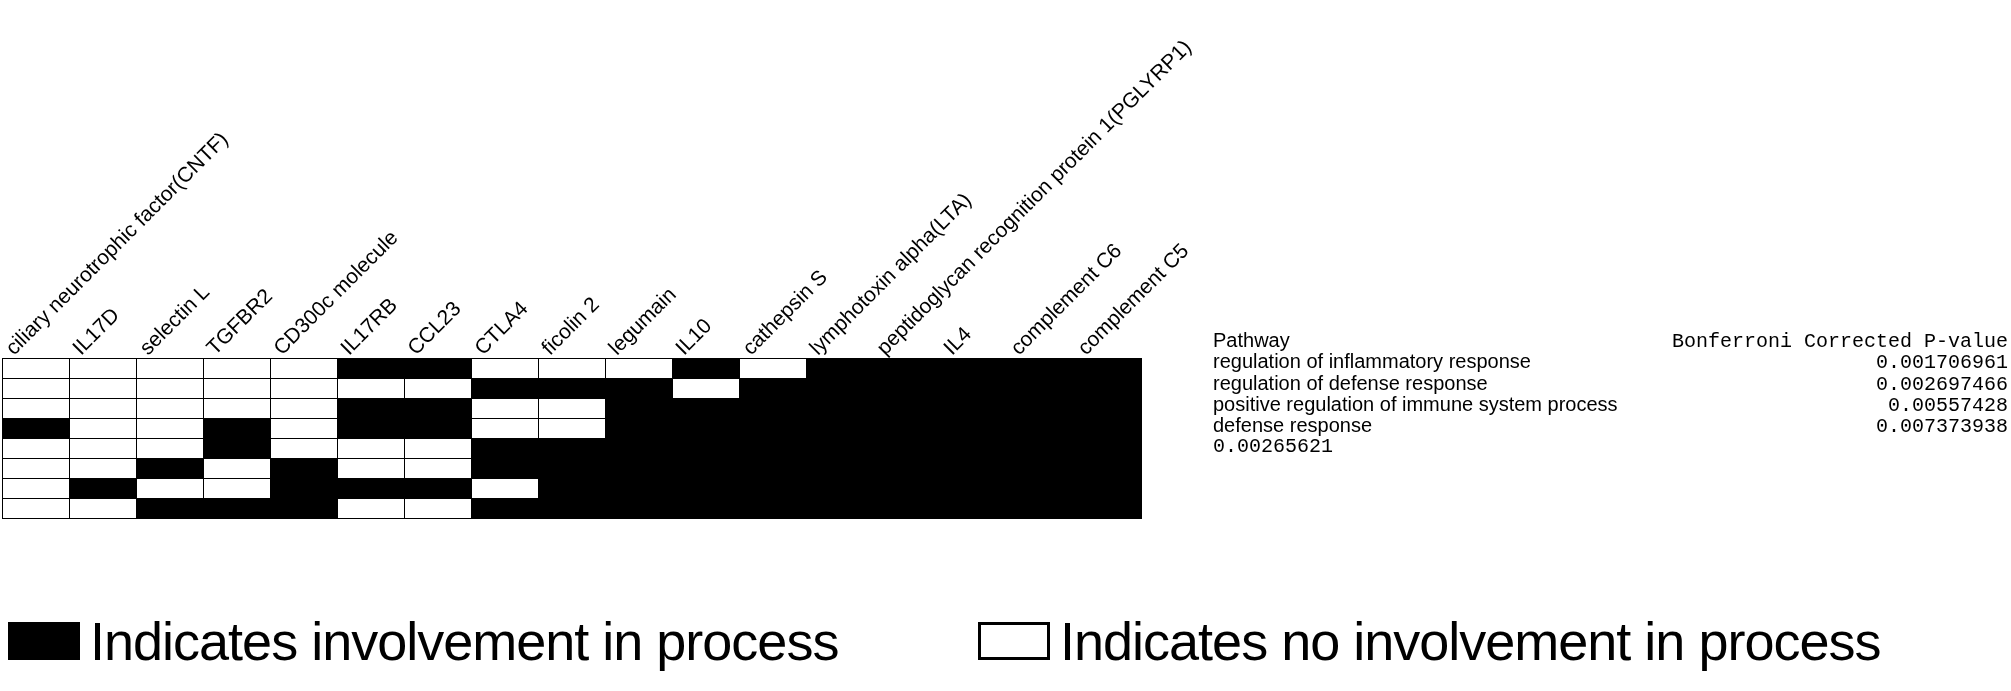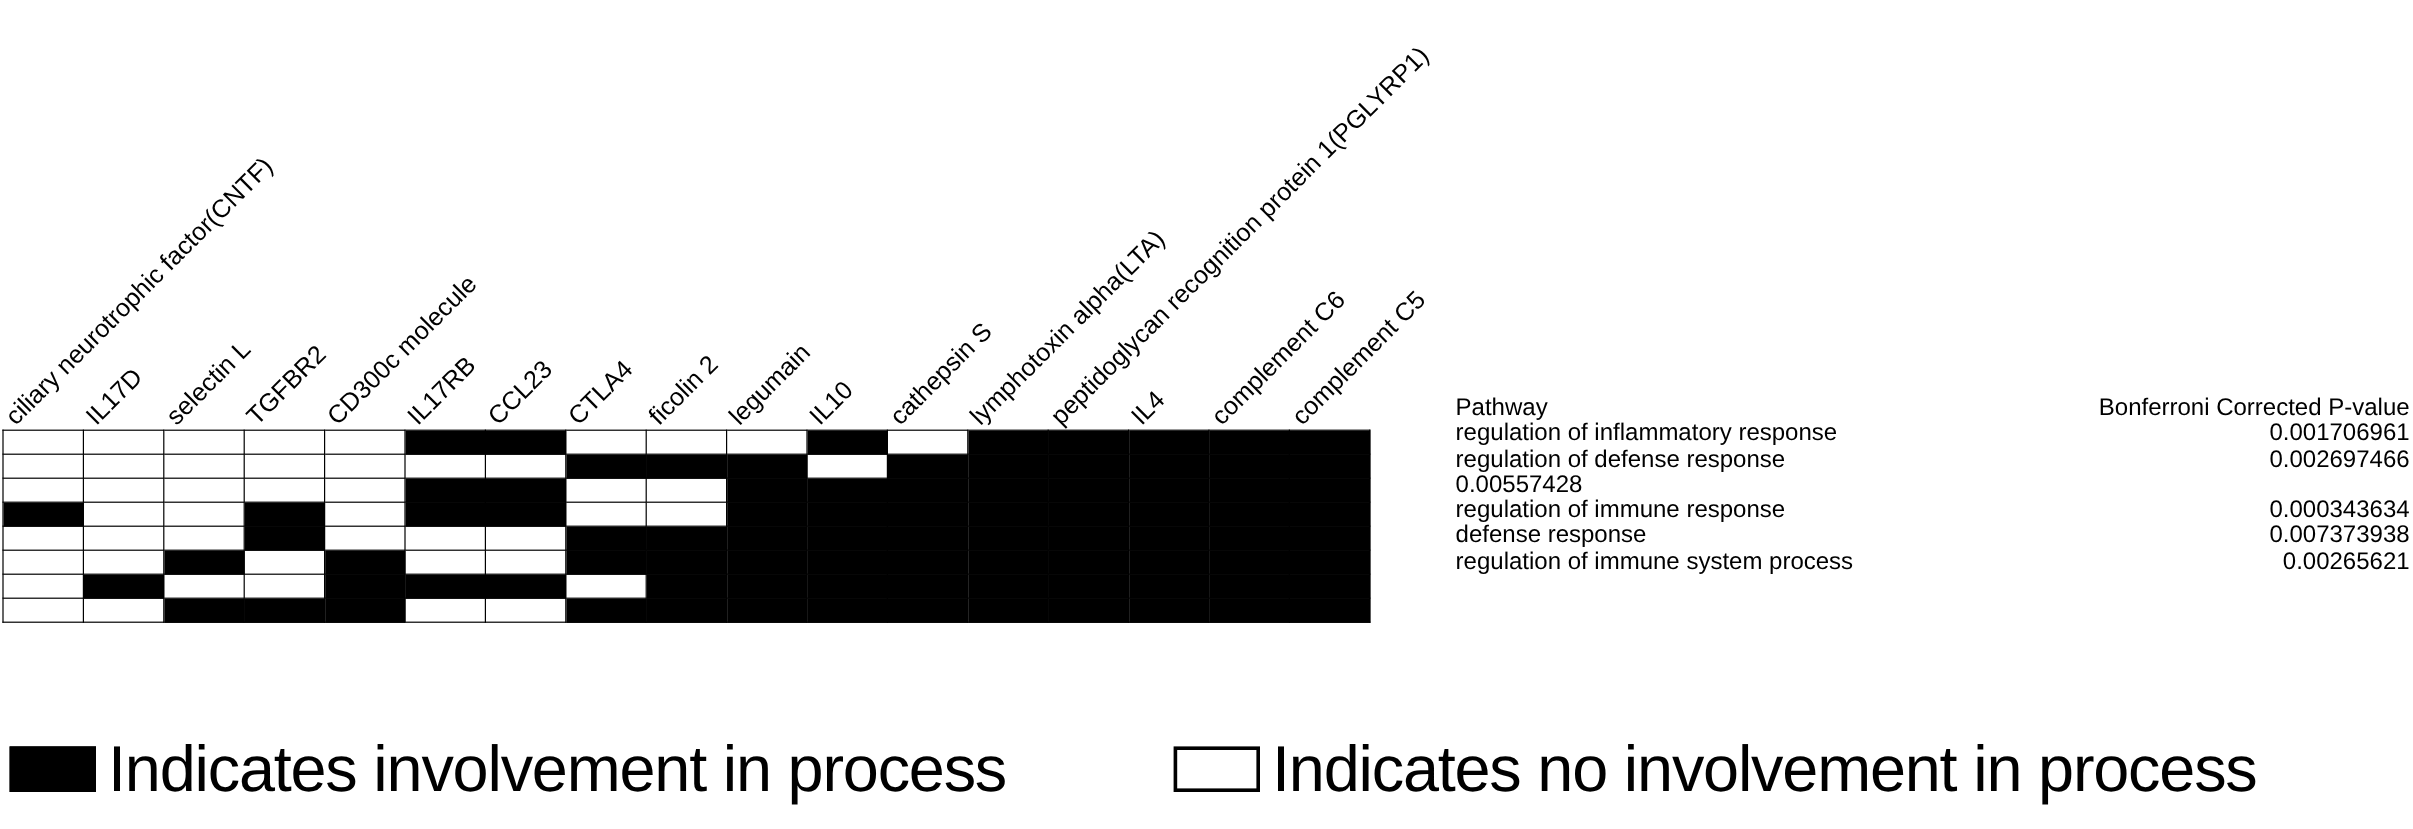--- a/index.html
+++ b/index.html
@@ -50,21 +50,21 @@
     display:flex;
     align-items:baseline;
     justify-content:space-between;
     height:21.3px;
     font-size:20px;
     line-height:21.3px;
     white-space:nowrap;
   }
   .rp-head{font-size:20px;}
   .rp-name{text-align:left;}
-  .rp-val{text-align:center;}
+  .rp-val{text-align:center;font-family:Liberation Mono, monospace;}
 
   
   #legend{position:absolute;left:0;top:596px;width:2011px;height:95px;}
   .legend-item{
     position:absolute;
     display:flex;
     align-items:center;
     gap:10px;
     font-size:54px;
     line-height:58px;
@@ -272,32 +272,28 @@
     <div id="right-rows">
         <div class="rp-row">
           <span class="rp-name">regulation of inflammatory response</span>
           <span class="rp-val">0.001706961</span>
         </div>
         <div class="rp-row">
           <span class="rp-name">regulation of defense response</span>
           <span class="rp-val">0.002697466</span>
         </div>
         <div class="rp-row">
+          <span class="rp-name">positive regulation of immune system process</span>
           <span class="rp-val">0.00557428</span>
-        </div>
-        <div class="rp-row">
-          <span class="rp-name">regulation of immune response</span>
-          <span class="rp-val">0.000343634</span>
         </div>
         <div class="rp-row">
           <span class="rp-name">defense response</span>
           <span class="rp-val">0.007373938</span>
         </div>
         <div class="rp-row">
-          <span class="rp-name">regulation of immune system process</span>
           <span class="rp-val">0.00265621</span>
         </div>
       </div>
   </div>
 
   <div id="legend">
     <div class="legend-item" id="legend-not-involved">
       <span class="swatch empty"></span>
       <span>Indicates no involvement in process</span>
     </div>

